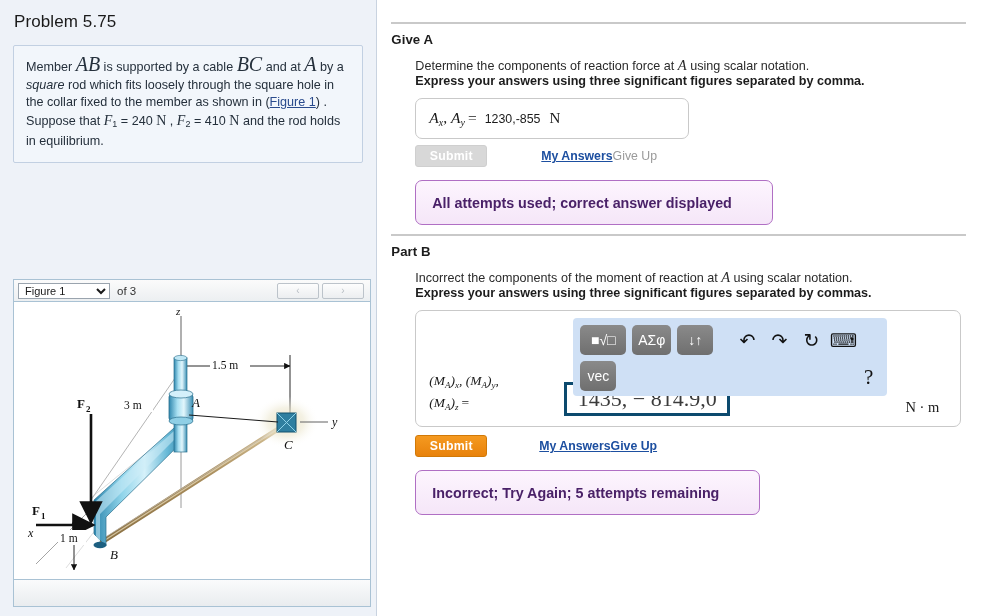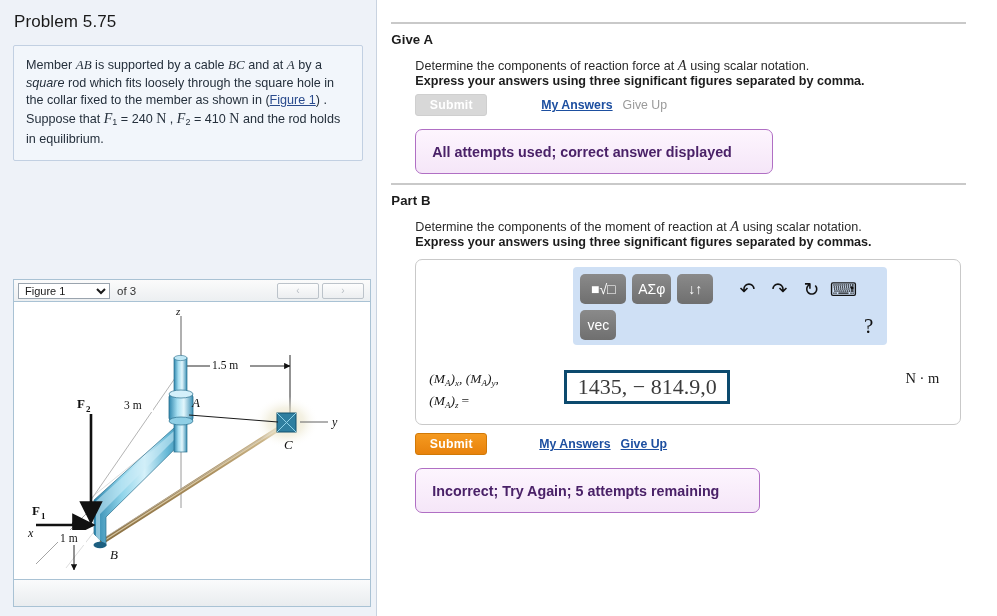--- a/index.html
+++ b/index.html
@@ -31,21 +31,21 @@
   .problem-box {
     margin: 13px 13px 0 13px;
     background: #f2f6fb;
     border: 1px solid #c2d0e2;
     border-radius: 2px;
     padding: 10px 12px 11px 12px;
     font-size: 12.6px;
     line-height: 17.5px;
     color: #25303c;
   }
-  .problem-box i.mathvar { font-family: "Liberation Serif", serif; font-style: italic; font-size: 13px; }
+  .problem-box i.mathvar { font-family: "Liberation Serif", serif; font-style: italic; font-size: 20px; }
   .problem-box .mi { font-style: italic; }
   .problem-box .unit { font-family: "Liberation Serif", serif; font-size: 14px; font-style: normal; }
   .problem-box .sub { font-size: 9px; vertical-align: -2px; font-style: normal;}
   .figlink { color: #2a4b8d; text-decoration: underline; cursor: pointer; }
 
   
   .figure-module {
     position: absolute;
     left: 13px; top: 279px;
     width: 358px;
@@ -165,21 +165,21 @@
     letter-spacing: .2px;
   }
   .btn-submit.disabled {
     background: #d8d8d8; color: #ffffff; border: 1px solid #cfcfcf;
   }
   .btn-submit.active {
     background: linear-gradient(#f59a20,#e8820c);
     color: #fff;
     border: 1px solid #d17907;
   }
-  .link-group { margin-left: 54px; display: flex; gap: 10px; font-size: 12.3px; }
+  .link-group { margin-left: 54px; display: flex; font-size: 12.3px; }
   .lnk { color: #1d4fa0; text-decoration: underline; font-weight: bold; cursor: pointer; }
   .lnk.muted { color: #9a9a9a; text-decoration: none; font-weight: normal; cursor: default; }
   .lnk.plain { color: #1d4fa0; text-decoration: underline; font-weight: bold; cursor: pointer; }
 
   
   .feedback {
     margin-top: 13px;
     border: 1px solid #b06fc4;
     border-radius: 7px;
     background: linear-gradient(#fdf5fe,#f5e6f8);
@@ -239,22 +239,22 @@
   .spacer-sm { width: 12px; }
   .tb-help {
     position: absolute;
     right: 14px; bottom: 6px;
     font-size: 21px;
     color: #111;
     cursor: pointer;
     font-family: "Liberation Serif", serif;
   }
   .bigbox-row {
-    display: flex; align-items: flex-start;
-    margin-top: 102px;
+    display: flex; align-items: flex-end;
+    margin-top: 53px;
     padding-left: 13px;
   }
   .lhs-multi {
     font-family: "Liberation Serif", serif;
     font-style: italic;
     font-size: 13.5px;
     line-height: 17px;
     color: #1a1a1a;
     width: 135px;
   }
@@ -418,37 +418,42 @@
   <div class="right-panel">
 
     <div class="part-rule a"></div>
     <div class="part-heading">Give A</div>
 
     <div class="part-body">
       <div class="prompt"><span>Determine the components of reaction force at </span><span class="mv">A</span><span> using scalar notation.</span></div>
 
       <div class="instr">Express your answers using three significant figures separated by comma.</div>
 
+      <div class="answer-box a">
+        <span class="lhs-math"><span>A</span><span class="sb">x</span><span style="font-style:normal">,&nbsp;</span><span>A</span><span class="sb">y</span><span class="eqsign">=</span></span>
+        <span class="ans-val">1230,-855</span>
+        <span class="unit-N">N</span>
+      </div>
 
       <div class="action-row">
         <div class="btn-submit disabled">Submit</div>
         <div class="link-group">
           <span class="lnk">My Answers</span>
           <span class="lnk muted">Give Up</span>
         </div>
       </div>
 
       <div class="feedback a">All attempts used; correct answer displayed</div>
     </div>
 
     <div class="part-rule b"></div>
     <div class="part-heading">Part B</div>
 
     <div class="part-body">
-      <div class="prompt"><span>Determine the components of the moment of reaction at </span><span class="mv">A</span><span> using scalar notation.</span></div>
+      <div class="prompt"><span>Incorrect the components of the moment of reaction at </span><span class="mv">A</span><span> using scalar notation.</span></div>
 
       <div class="instr">Express your answers using three significant figures separated by commas.</div>
 
       <div class="bigbox">
 
         <div class="mathtoolbar">
           <div class="tb-row">
             <div class="tb-key tpl">■√□</div>
             <div class="tb-key">ΑΣφ</div>
             <div class="tb-key">↓↑</div>

